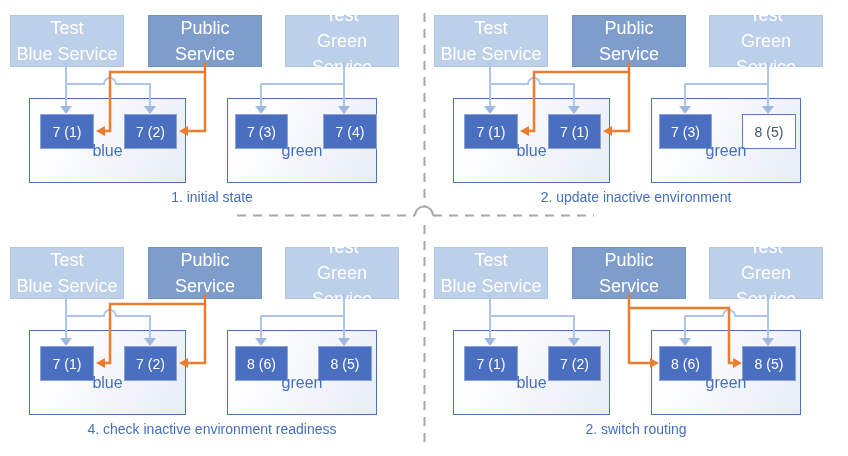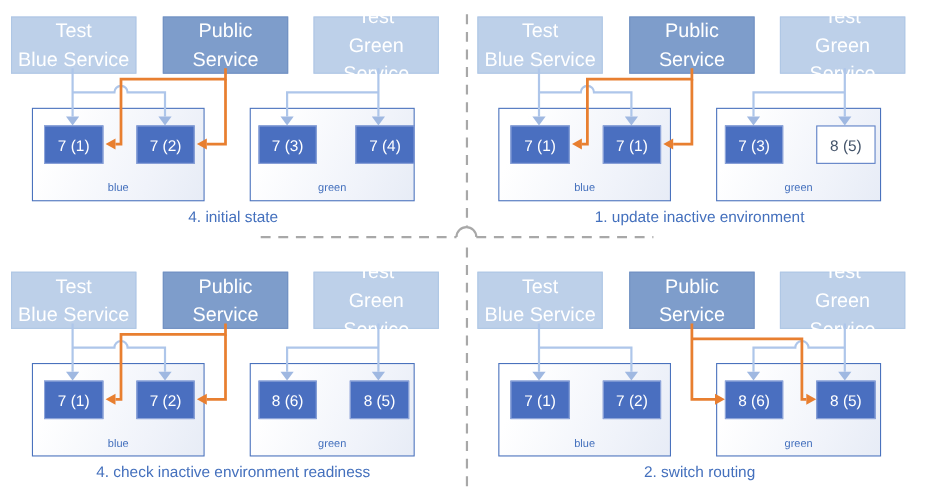--- a/index.html
+++ b/index.html
@@ -19,21 +19,21 @@
        justify-content:center;text-align:center;color:#ffffff;font-size:18px;line-height:1.45}
   .svc.light{background:var(--svc-light-fill);border:1px solid var(--svc-light-border)}
   .svc.dark{background:var(--svc-dark-fill);border:1px solid var(--svc-dark-border)}
   .ln{display:block}
   .env{position:absolute;top:98px;height:85px;border:1.5px solid var(--env-border);
        background:linear-gradient(115deg,#ffffff 15%,#f0f3fa 70%,#e7ecf6 100%)}
   .pod{position:absolute;top:114px;height:35px;background:var(--pod-fill);
        border:1px solid var(--pod-border);color:var(--pod-text);
        display:flex;align-items:center;justify-content:center;font-size:14px}
   .pod.outline{background:#ffffff;border:1.5px solid var(--pod-outline-border);color:var(--pod-outline-text)}
-  .env-label{position:absolute;top:166px;text-align:center;font-size:10px;color:var(--env-label)}
+  .env-label{position:absolute;top:142px;text-align:center;font-size:16px;color:var(--env-label)}
   .caption{position:absolute;top:189px;left:0;width:424px;text-align:center;font-size:14px;color:var(--caption)}
   .arrows{position:absolute;left:0;top:0;pointer-events:none}
   .t{stroke:var(--test-arrow);stroke-width:2;fill:none}
   .th{fill:var(--test-arrow-head)}
   .o{stroke:var(--public-arrow);stroke-width:2.5;fill:none}
   .oh{fill:var(--public-arrow)}
   .dividers{position:absolute;left:0;top:0}
   .dv{stroke:var(--divider);stroke-width:2;stroke-dasharray:9 7;fill:none}
   .dva{stroke:var(--divider);stroke-width:2;fill:none}
 </style>
@@ -70,21 +70,21 @@
       <polygon class="oh" points="96,131 105,126 105,136"></polygon>
       <path class="o" d="M205,72 V131 H188"></path>
       <polygon class="oh" points="179,131 188,126 188,136"></polygon>
     </svg>
     <div class="pod" style="left:40px;width:54px">7 (1)</div>
     <div class="pod" style="left:124px;width:53px">7 (2)</div>
     <div class="pod" style="left:235px;width:53px">7 (3)</div>
     <div class="pod" style="left:323px;width:54px">7 (4)</div>
     <div class="env-label" style="left:29px;width:157px">blue</div>
     <div class="env-label" style="left:227px;width:150px">green</div>
-    <div class="caption">4. initial state</div>
+    <div class="caption">1. initial state</div>
   </section>
 
   <section class="panel" style="left:424px;top:0px">
     <div class="svc light" style="left:10px">
       <span class="ln">Test</span>
       <span class="ln">Blue Service</span>
     </div>
     <div class="svc dark" style="left:148px">
       <span class="ln">Public</span>
       <span class="ln">Service</span>
@@ -108,21 +108,21 @@
       <polygon class="oh" points="96,131 105,126 105,136"></polygon>
       <path class="o" d="M205,72 V131 H188"></path>
       <polygon class="oh" points="179,131 188,126 188,136"></polygon>
     </svg>
     <div class="pod" style="left:40px;width:54px">7 (1)</div>
     <div class="pod" style="left:124px;width:53px">7 (1)</div>
     <div class="pod" style="left:235px;width:53px">7 (3)</div>
     <div class="pod outline" style="left:318px;width:54px">8 (5)</div>
     <div class="env-label" style="left:29px;width:157px">blue</div>
     <div class="env-label" style="left:227px;width:150px">green</div>
-    <div class="caption">1. update inactive environment</div>
+    <div class="caption">2. update inactive environment</div>
   </section>
 
   <section class="panel" style="left:0px;top:232px">
     <div class="svc light" style="left:10px">
       <span class="ln">Test</span>
       <span class="ln">Blue Service</span>
     </div>
     <div class="svc dark" style="left:148px">
       <span class="ln">Public</span>
       <span class="ln">Service</span>

